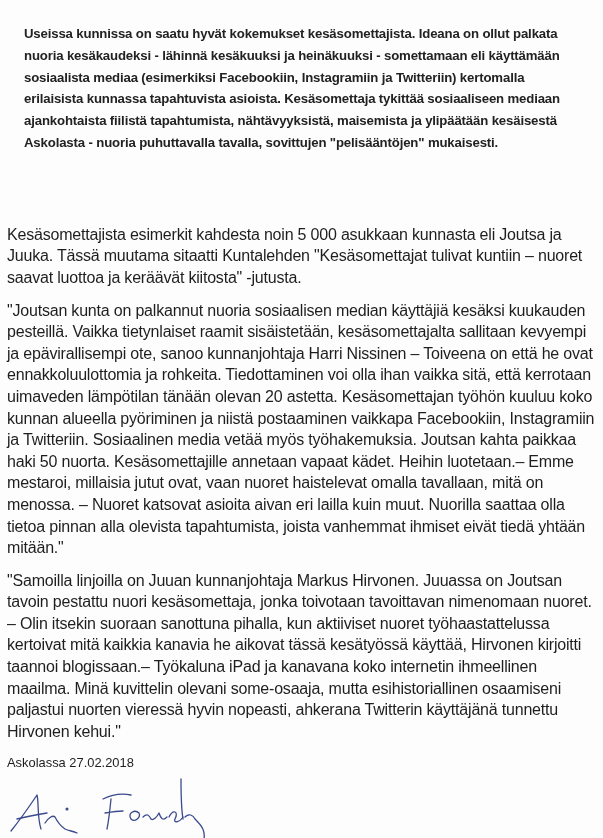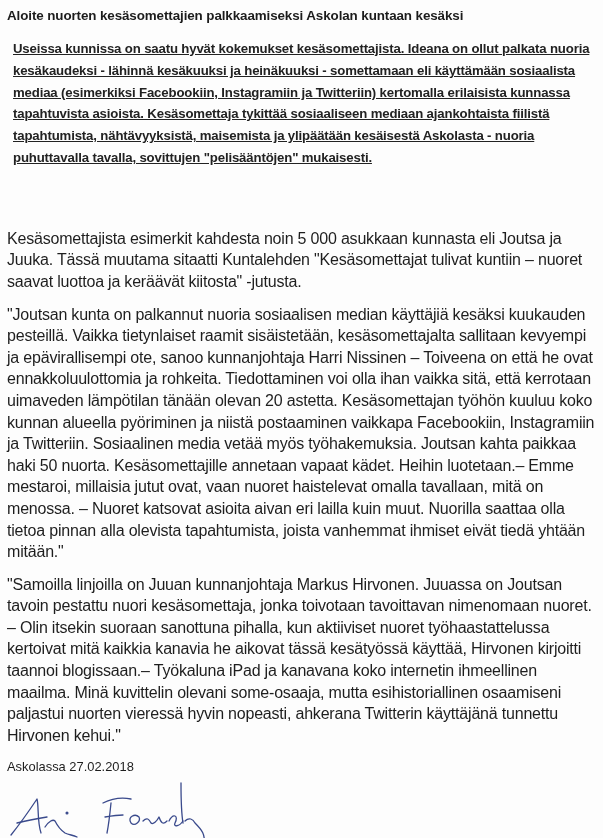--- a/index.html
+++ b/index.html
@@ -26,24 +26,23 @@
       font-size: 13.4px;
       line-height: 20px;
       margin: 0 0 12px 0;
       letter-spacing: -0.1px;
       color: #1c1c1c;
     }
     .lead {
       font-weight: bold;
       font-size: 13.2px;
       line-height: 21.8px;
-      margin: 6px;
+      margin: 17px;
       letter-spacing: -0.15px;
       color: #222;
-      text-decoration: underline;
     }
     .body-p {
       font-size: 16px;
       line-height: 21.6px;
       margin: 0 0 11px 0;
       letter-spacing: -0.2px;
       color: #1e1e1e;
     }
     .spacer-lg { height: 53px; }
     .date {
@@ -67,21 +66,20 @@
       font-size: 12.9px;
       line-height: 20px;
       margin: 4px;
       color: #1e1e1e;
     }
   </style>
 </head>
 <body>
 
 <div class="page">
-  <p class="title">Aloite nuorten kesäsomettajien palkkaamiseksi Askolan kuntaan kesäksi</p>
 
   <p class="lead">Useissa kunnissa on saatu hyvät kokemukset kesäsomettajista. Ideana on ollut palkata nuoria kesäkaudeksi - lähinnä kesäkuuksi ja heinäkuuksi - somettamaan eli käyttämään sosiaalista mediaa (esimerkiksi Facebookiin, Instagramiin ja Twitteriin) kertomalla erilaisista kunnassa tapahtuvista asioista. Kesäsomettaja tykittää sosiaaliseen mediaan ajankohtaista fiilistä tapahtumista, nähtävyyksistä, maisemista ja ylipäätään kesäisestä Askolasta - nuoria puhuttavalla tavalla, sovittujen "pelisääntöjen" mukaisesti.</p>
 
   <div class="spacer-lg"></div>
 
   <p class="body-p">Kesäsomettajista esimerkit kahdesta noin 5 000 asukkaan kunnasta eli Joutsa ja Juuka. Tässä muutama sitaatti Kuntalehden "Kesäsomettajat tulivat kuntiin – nuoret saavat luottoa ja keräävät kiitosta" -jutusta.</p>
   <p class="body-p">"Joutsan kunta on palkannut nuoria sosiaalisen median käyttäjiä kesäksi kuukauden pesteillä. Vaikka tietynlaiset raamit sisäistetään, kesäsomettajalta sallitaan kevyempi ja epävirallisempi ote, sanoo kunnanjohtaja Harri Nissinen – Toiveena on että he ovat ennakkoluulottomia ja rohkeita. Tiedottaminen voi olla ihan vaikka sitä, että kerrotaan uimaveden lämpötilan tänään olevan 20 astetta. Kesäsomettajan työhön kuuluu koko kunnan alueella pyöriminen ja niistä postaaminen vaikkapa Facebookiin, Instagramiin ja Twitteriin. Sosiaalinen media vetää myös työhakemuksia. Joutsan kahta paikkaa haki 50 nuorta. Kesäsomettajille annetaan vapaat kädet. Heihin luotetaan.– Emme mestaroi, millaisia jutut ovat, vaan nuoret haistelevat omalla tavallaan, mitä on menossa. – Nuoret katsovat asioita aivan eri lailla kuin muut. Nuorilla saattaa olla tietoa pinnan alla olevista tapahtumista, joista vanhemmat ihmiset eivät tiedä yhtään mitään."</p>
   <p class="body-p">"Samoilla linjoilla on Juuan kunnanjohtaja Markus Hirvonen. Juuassa on Joutsan tavoin pestattu nuori kesäsomettaja, jonka toivotaan tavoittavan nimenomaan nuoret. – Olin itsekin suoraan sanottuna pihalla, kun aktiiviset nuoret työhaastattelussa kertoivat mitä kaikkia kanavia he aikovat tässä kesätyössä käyttää, Hirvonen kirjoitti taannoi blogissaan.– Työkaluna iPad ja kanavana koko internetin ihmeellinen maailma. Minä kuvittelin olevani some-osaaja, mutta esihistoriallinen osaamiseni paljastui nuorten vieressä hyvin nopeasti, ahkerana Twitterin käyttäjänä tunnettu Hirvonen kehui."</p>
 
   <p class="date">Askolassa 27.02.2018</p>

